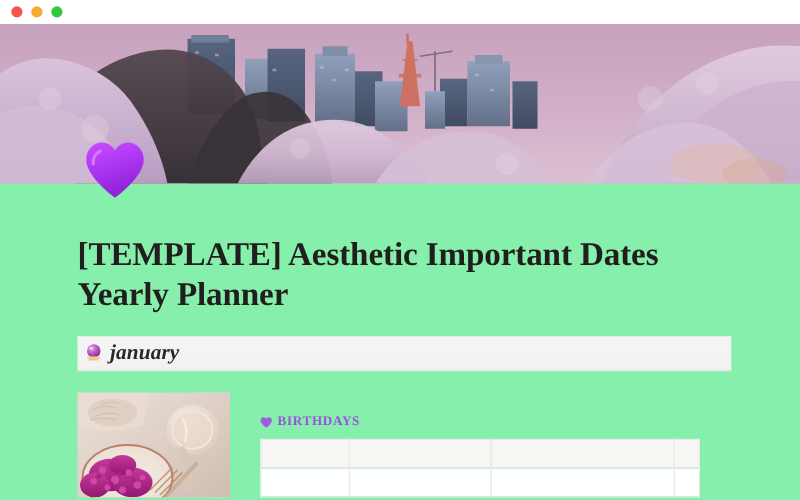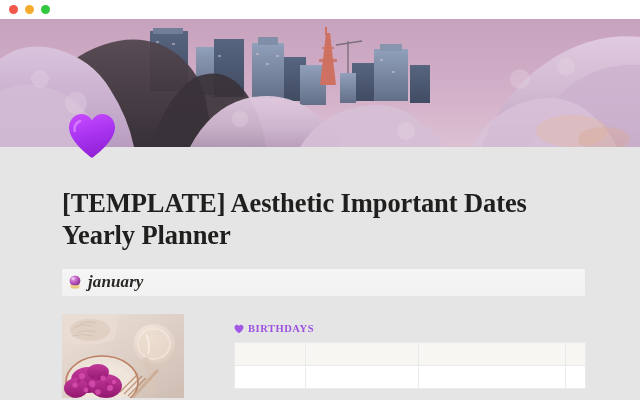--- a/index.html
+++ b/index.html
@@ -41,21 +41,21 @@
     line-height:52px; font-size:46px; text-align:center;
     font-family:"DejaVu Sans", sans-serif;
     color:#a435f0;
     user-select:none;
   }
   .page-icon svg { display:block; width:52px; height:52px; }
 
   
   .page {
     position:absolute; top:147px; left:0; width:640px; height:253px;
-    background:#e5e5e5; z-index:10;
+    background:#86efac; z-index:10;
   }
   .content { padding-left:62px; padding-right:60px; }
 
   .page-title {
     font-family:"Liberation Serif", serif;
     font-size:26.5px;
     font-weight:bold;
     line-height:1.22;
     color:#201f1d;
     letter-spacing:-0.1px;
@@ -81,21 +81,21 @@
   }
   .month-emoji svg { display:block; width:16px; height:16px; }
   .month-label {
     font-family:"Liberation Serif", serif;
     font-size:17px; font-weight:bold; color:#2a2824;
     letter-spacing:0.1px;
     font-style:italic;
   }
 
   
-  .row { display:flex; margin-top:17px; align-items:center;gap:26px; }
+  .row { display:flex; margin-top:17px; align-items:flex-end; }
   .col-left  { width:124px; flex:0 0 124px; }
   .col-right { flex:1 1 auto; padding-left:22px; }
 
   .thumb {
     width:122px; height:84px; overflow:hidden; display:block;
     background:#ded3cb;
   }
   .thumb svg { display:block; width:122px; height:84px; }
 
   .section-title {

